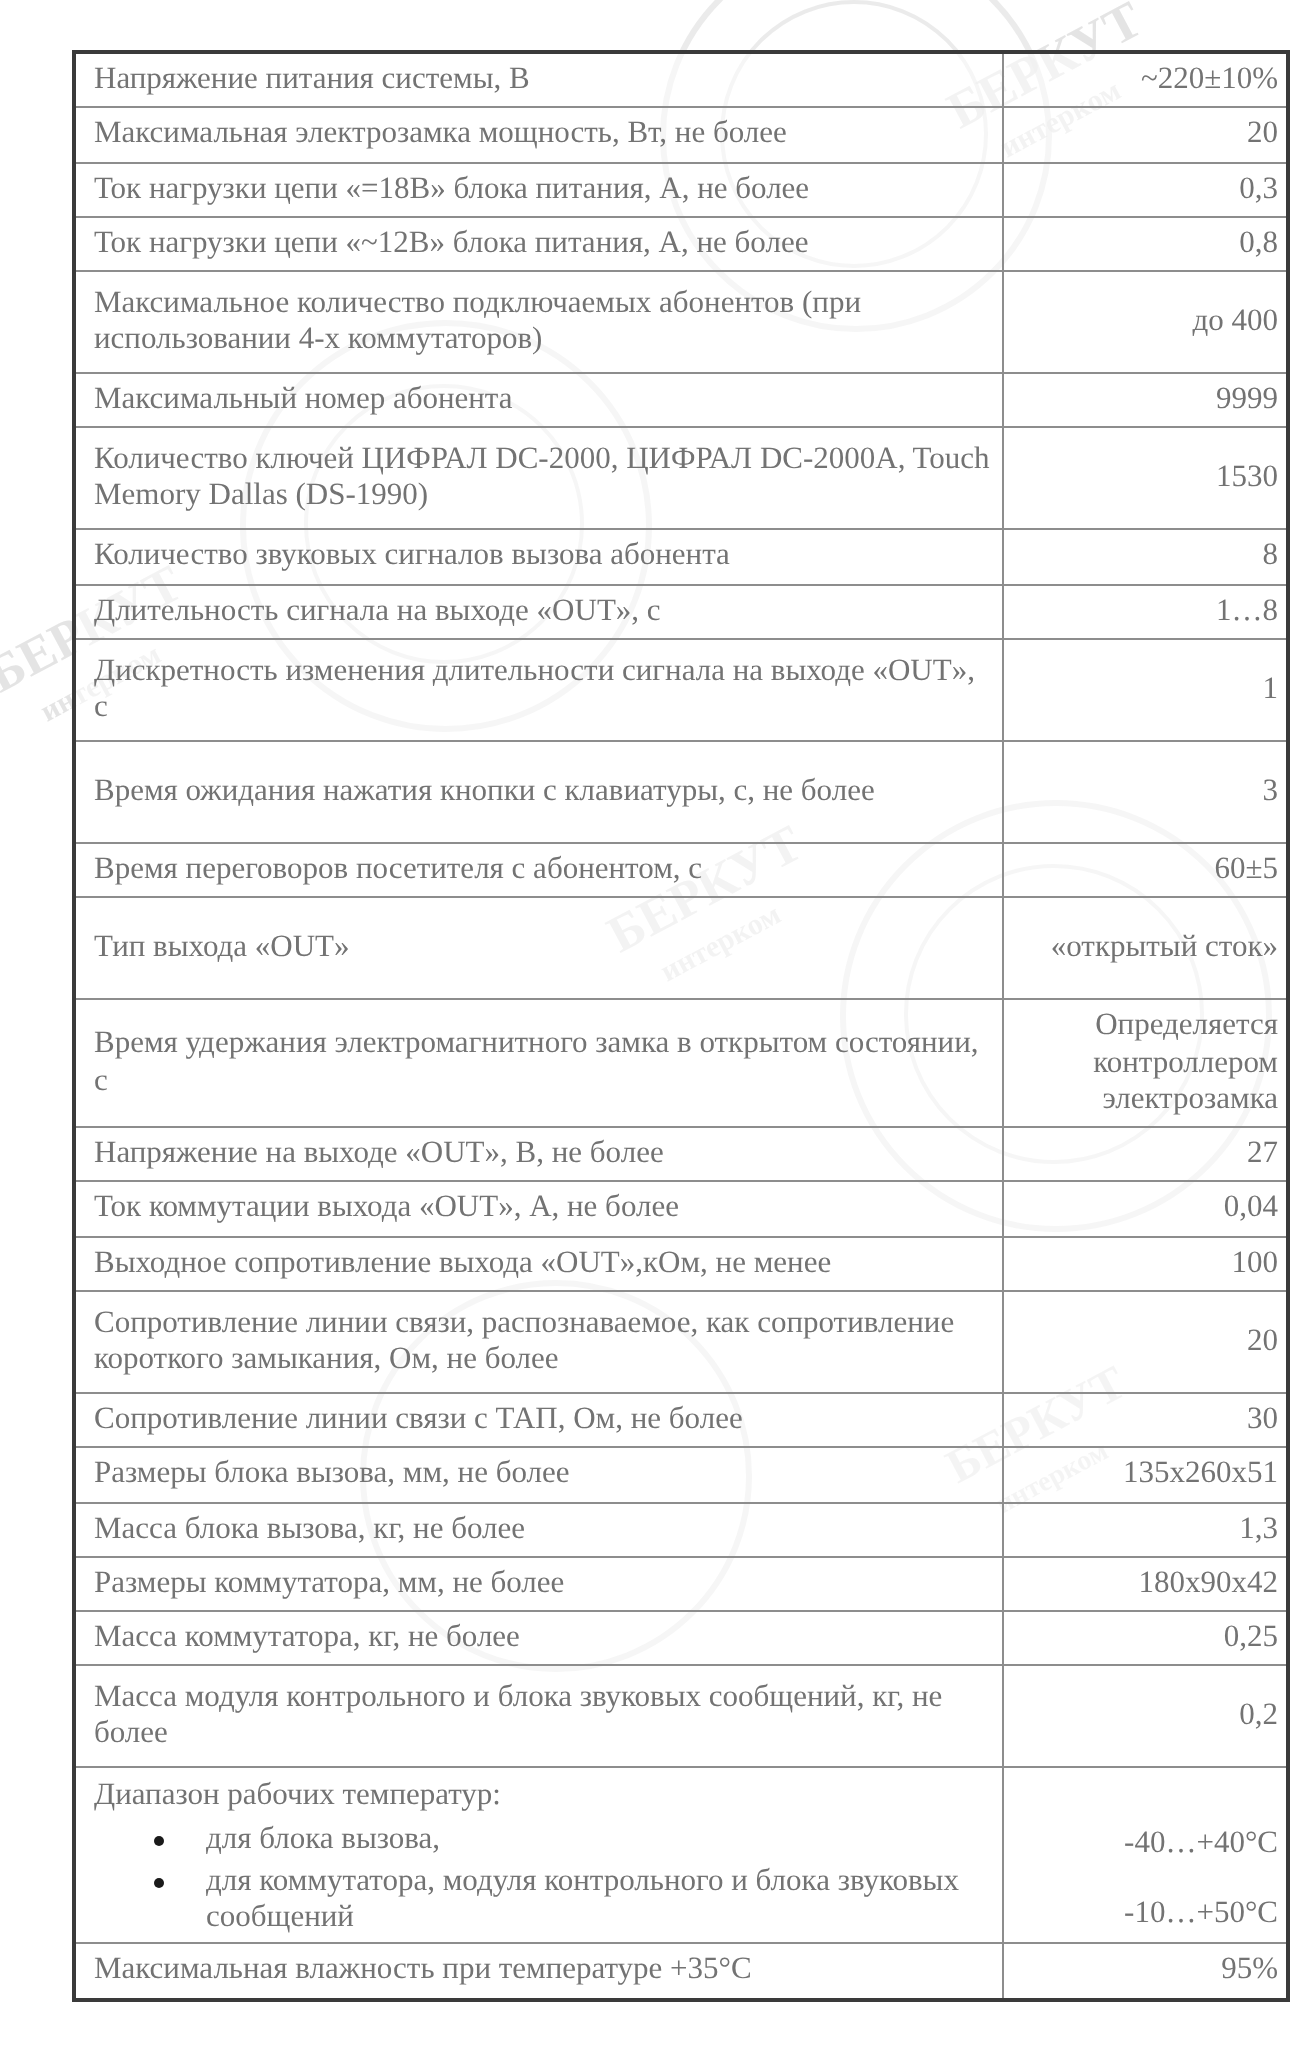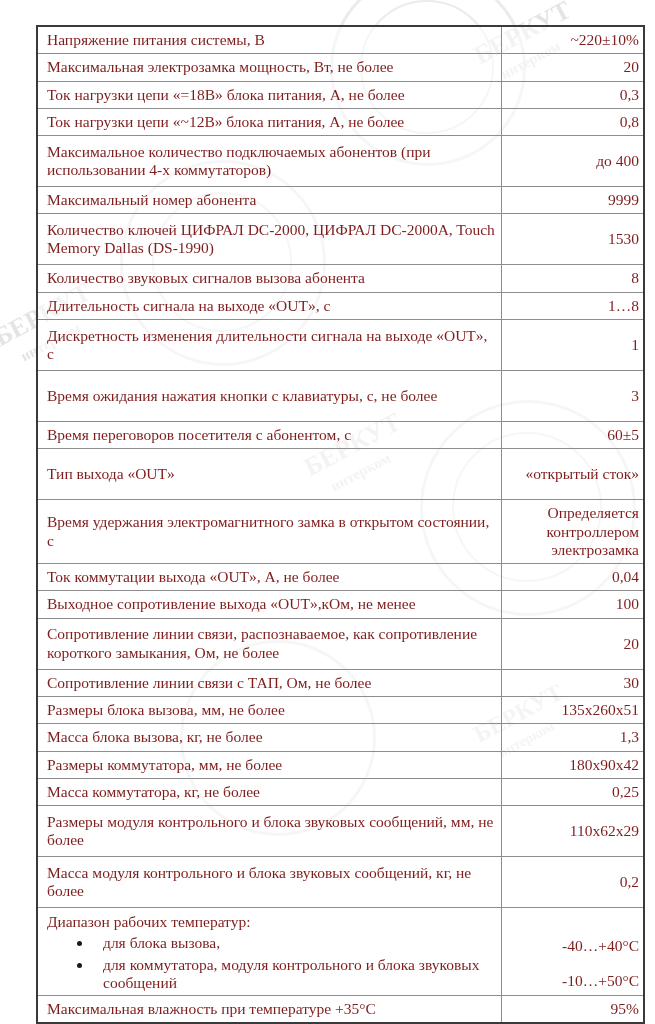--- a/index.html
+++ b/index.html
@@ -50,21 +50,21 @@
   table.spec {
     border-collapse: collapse;
     width: 583px;
     table-layout: fixed;
     background: transparent;
   }
   table.spec td {
     border: 1px solid #8d8d8d;
     font-size: 15.5px;
     line-height: 1.18;
-    color: #7f1d1d;
+    color: #737373;
     vertical-align: middle;
     background: rgba(255,255,255,0.55);
   }
   td.param {
     width: 448px;
     padding: 3px 6px 3px 9px;
     text-align: left;
   }
   td.value {
     width: 133px;
@@ -182,20 +182,24 @@
       </tr>
       <tr>
         <td class="param tall-2">Тип выхода «OUT»</td>
         <td class="value">«открытый сток»</td>
       </tr>
       <tr>
         <td class="param tall-2">Время удержания электромагнитного замка в открытом состоянии, с</td>
         <td class="value">Определяется контроллером электрозамка</td>
       </tr>
       <tr>
+        <td class="param">Напряжение на выходе «OUT», В, не более</td>
+        <td class="value">27</td>
+      </tr>
+      <tr>
         <td class="param">Ток коммутации выхода «OUT», А, не более</td>
         <td class="value">0,04</td>
       </tr>
       <tr>
         <td class="param">Выходное сопротивление выхода «OUT»,кОм, не менее</td>
         <td class="value">100</td>
       </tr>
       <tr>
         <td class="param tall-2">Сопротивление линии связи, распознаваемое, как сопротивление короткого замыкания, Ом, не более</td>
         <td class="value">20</td>
@@ -212,24 +216,20 @@
         <td class="param">Масса блока вызова, кг, не более</td>
         <td class="value">1,3</td>
       </tr>
       <tr>
         <td class="param">Размеры коммутатора, мм, не более</td>
         <td class="value">180x90x42</td>
       </tr>
       <tr>
         <td class="param">Масса коммутатора, кг, не более</td>
         <td class="value">0,25</td>
-      </tr>
-      <tr>
-        <td class="param tall-2">Размеры модуля контрольного и блока звуковых сообщений, мм, не более</td>
-        <td class="value">110x62x29</td>
       </tr>
       <tr>
         <td class="param tall-2">Масса модуля контрольного и блока звуковых сообщений, кг, не более</td>
         <td class="value">0,2</td>
       </tr>
 
       <tr>
         <td class="param" style="padding-top:5px; padding-bottom:0;">
           <div>Диапазон рабочих температур:</div>
           <ul class="bullets">

